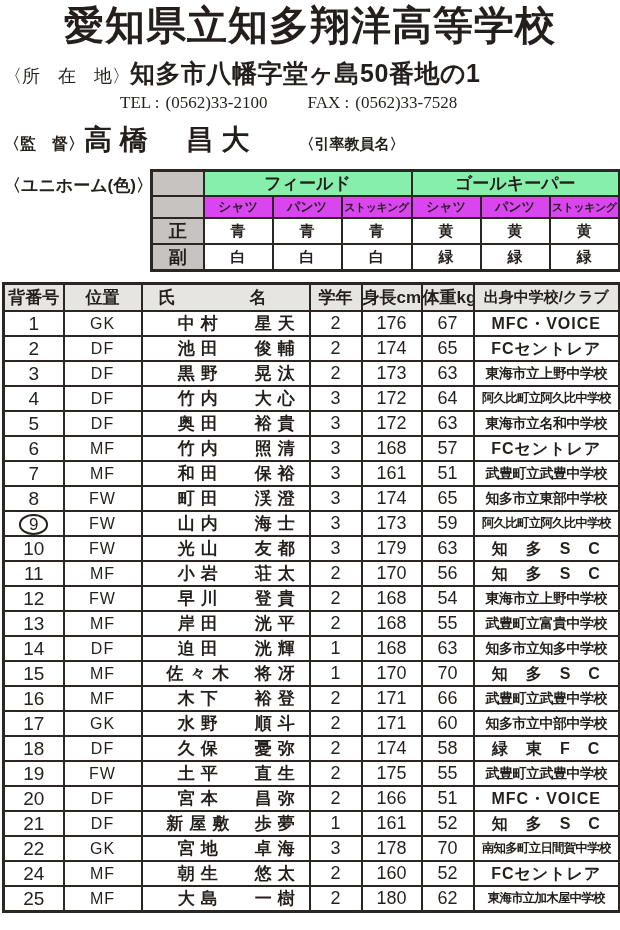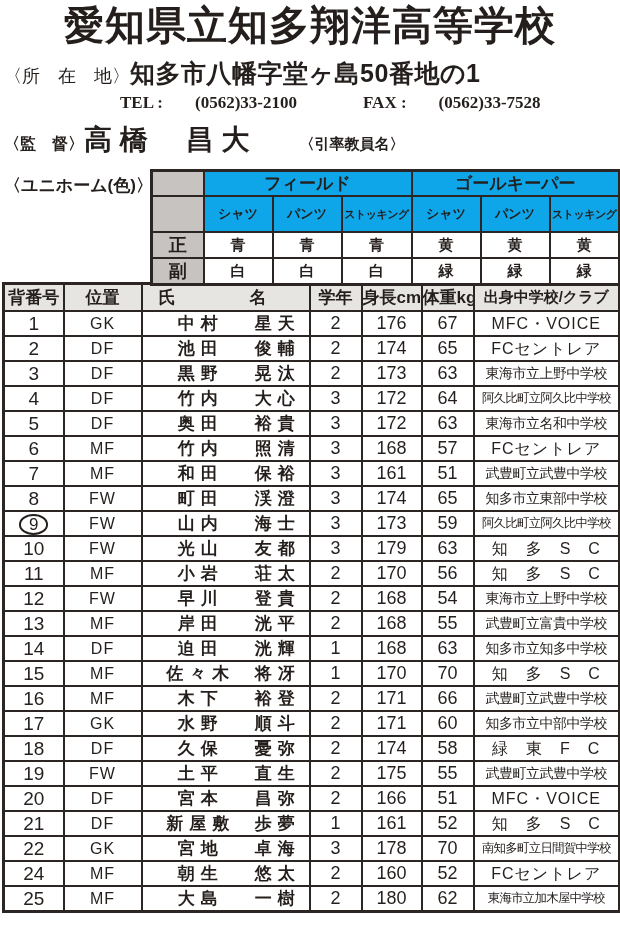--- a/index.html
+++ b/index.html
@@ -13,21 +13,21 @@
   
   .title {
     font-size:40px; font-weight:bold; text-align:center;
     letter-spacing:1px; line-height:1.18; white-space:nowrap;
   }
   .addr-line { display:flex; align-items:baseline; margin-top:8px; padding-left:2px; }
   .addr-label { font-size:18px; font-weight:normal; flex:0 0 114px; white-space:nowrap; }
   .addr-value { font-size:25px; font-weight:bold; letter-spacing:0.5px; white-space:nowrap; }
   .tel-line {
     margin-top:3px; padding-left:118px; display:flex; align-items:center;
-    font-family:"Liberation Serif", serif; font-size:17px; font-weight:bold; white-space:nowrap;gap:26px;
+    font-family:"Liberation Serif", serif; font-size:17px; font-weight:normal; white-space:nowrap;
   }
   .tel-line .num { margin-left:6px; }
   .fax-label { margin-left:40px; }
 
   .coach-line { display:flex; align-items:baseline; margin-top:8px; padding-left:2px; white-space:nowrap; }
   .small-bracket { font-size:16px; font-weight:bold; }
   .coach-name, .teacher-name {
     font-family:"Liberation Serif", serif; font-weight:bold; font-size:28px; letter-spacing:0.28em;
   }
   .coach-name .given { margin-left:30px; }
@@ -37,22 +37,22 @@
 
   
   .uniform-wrap { position:relative; margin-top:10px; height:106px; }
   .uniform-label { position:absolute; left:2px; top:5px; font-size:17px; font-weight:bold; }
   table.uniform {
     position:absolute; left:148px; top:0; width:468px;
     border-collapse:collapse; border:3px solid #2b2623; table-layout:fixed;
   }
   table.uniform td { border:2px solid #2b2623; text-align:center; overflow:hidden; white-space:nowrap; }
   .u-corner, .u-rowlabel { background:#c6c3c0; }
-  .u-group { background:#0ea5e9; font-size:17px; font-weight:bold; height:23px; }
-  .u-sub { font-size:13px; font-weight:bold; height:36px; background:#0ea5e9; }
+  .u-group { background:#86efac; font-size:17px; font-weight:bold; height:23px; }
+  .u-sub { font-size:13px; font-weight:bold; height:22px; background:#d946ef; }
   .u-sub-narrow { font-size:11px; letter-spacing:-0.5px; }
   .u-rowlabel { font-size:18px; font-weight:bold; height:26px; }
   .u-val { font-size:15px; font-weight:bold; background:#fff; }
 
   
   table.roster {
     width:616px; margin:7px auto 0 auto;
     border-collapse:collapse; border:3px solid #2b2623; table-layout:fixed;
   }
   table.roster th, table.roster td {
@@ -68,21 +68,21 @@
   .c-number .num.circled {
     display:inline-block; border:2px solid #241f1c; border-radius:50%;
     padding:0 8px; line-height:17px; font-size:17px;
   }
   .c-pos { font-size:16px; letter-spacing:1px;border-radius:7px; }
   .c-name { text-align:left; }
   .name-flex { display:flex; padding-left:12px; }
   .name-flex .fam { width:60%; font-size:17px; font-weight:bold; letter-spacing:0.35em; }
   .name-flex .giv { flex:1; font-size:17px; font-weight:bold; letter-spacing:0.35em; }
   .c-grade, .c-height, .c-weight { font-size:18px; }
-  .c-club { font-weight:normal; }
+  .c-club { font-weight:bold; }
   .club-lg { font-size:16px; letter-spacing:1px; }
   .club-sm { font-size:14px; letter-spacing:-0.5px; }
   .club-xs { font-size:12.5px; letter-spacing:-0.8px; }
 </style>
 </head>
 <body>
 
 <div class="page">
 
   <h1 class="title">愛知県立知多翔洋高等学校</h1>

